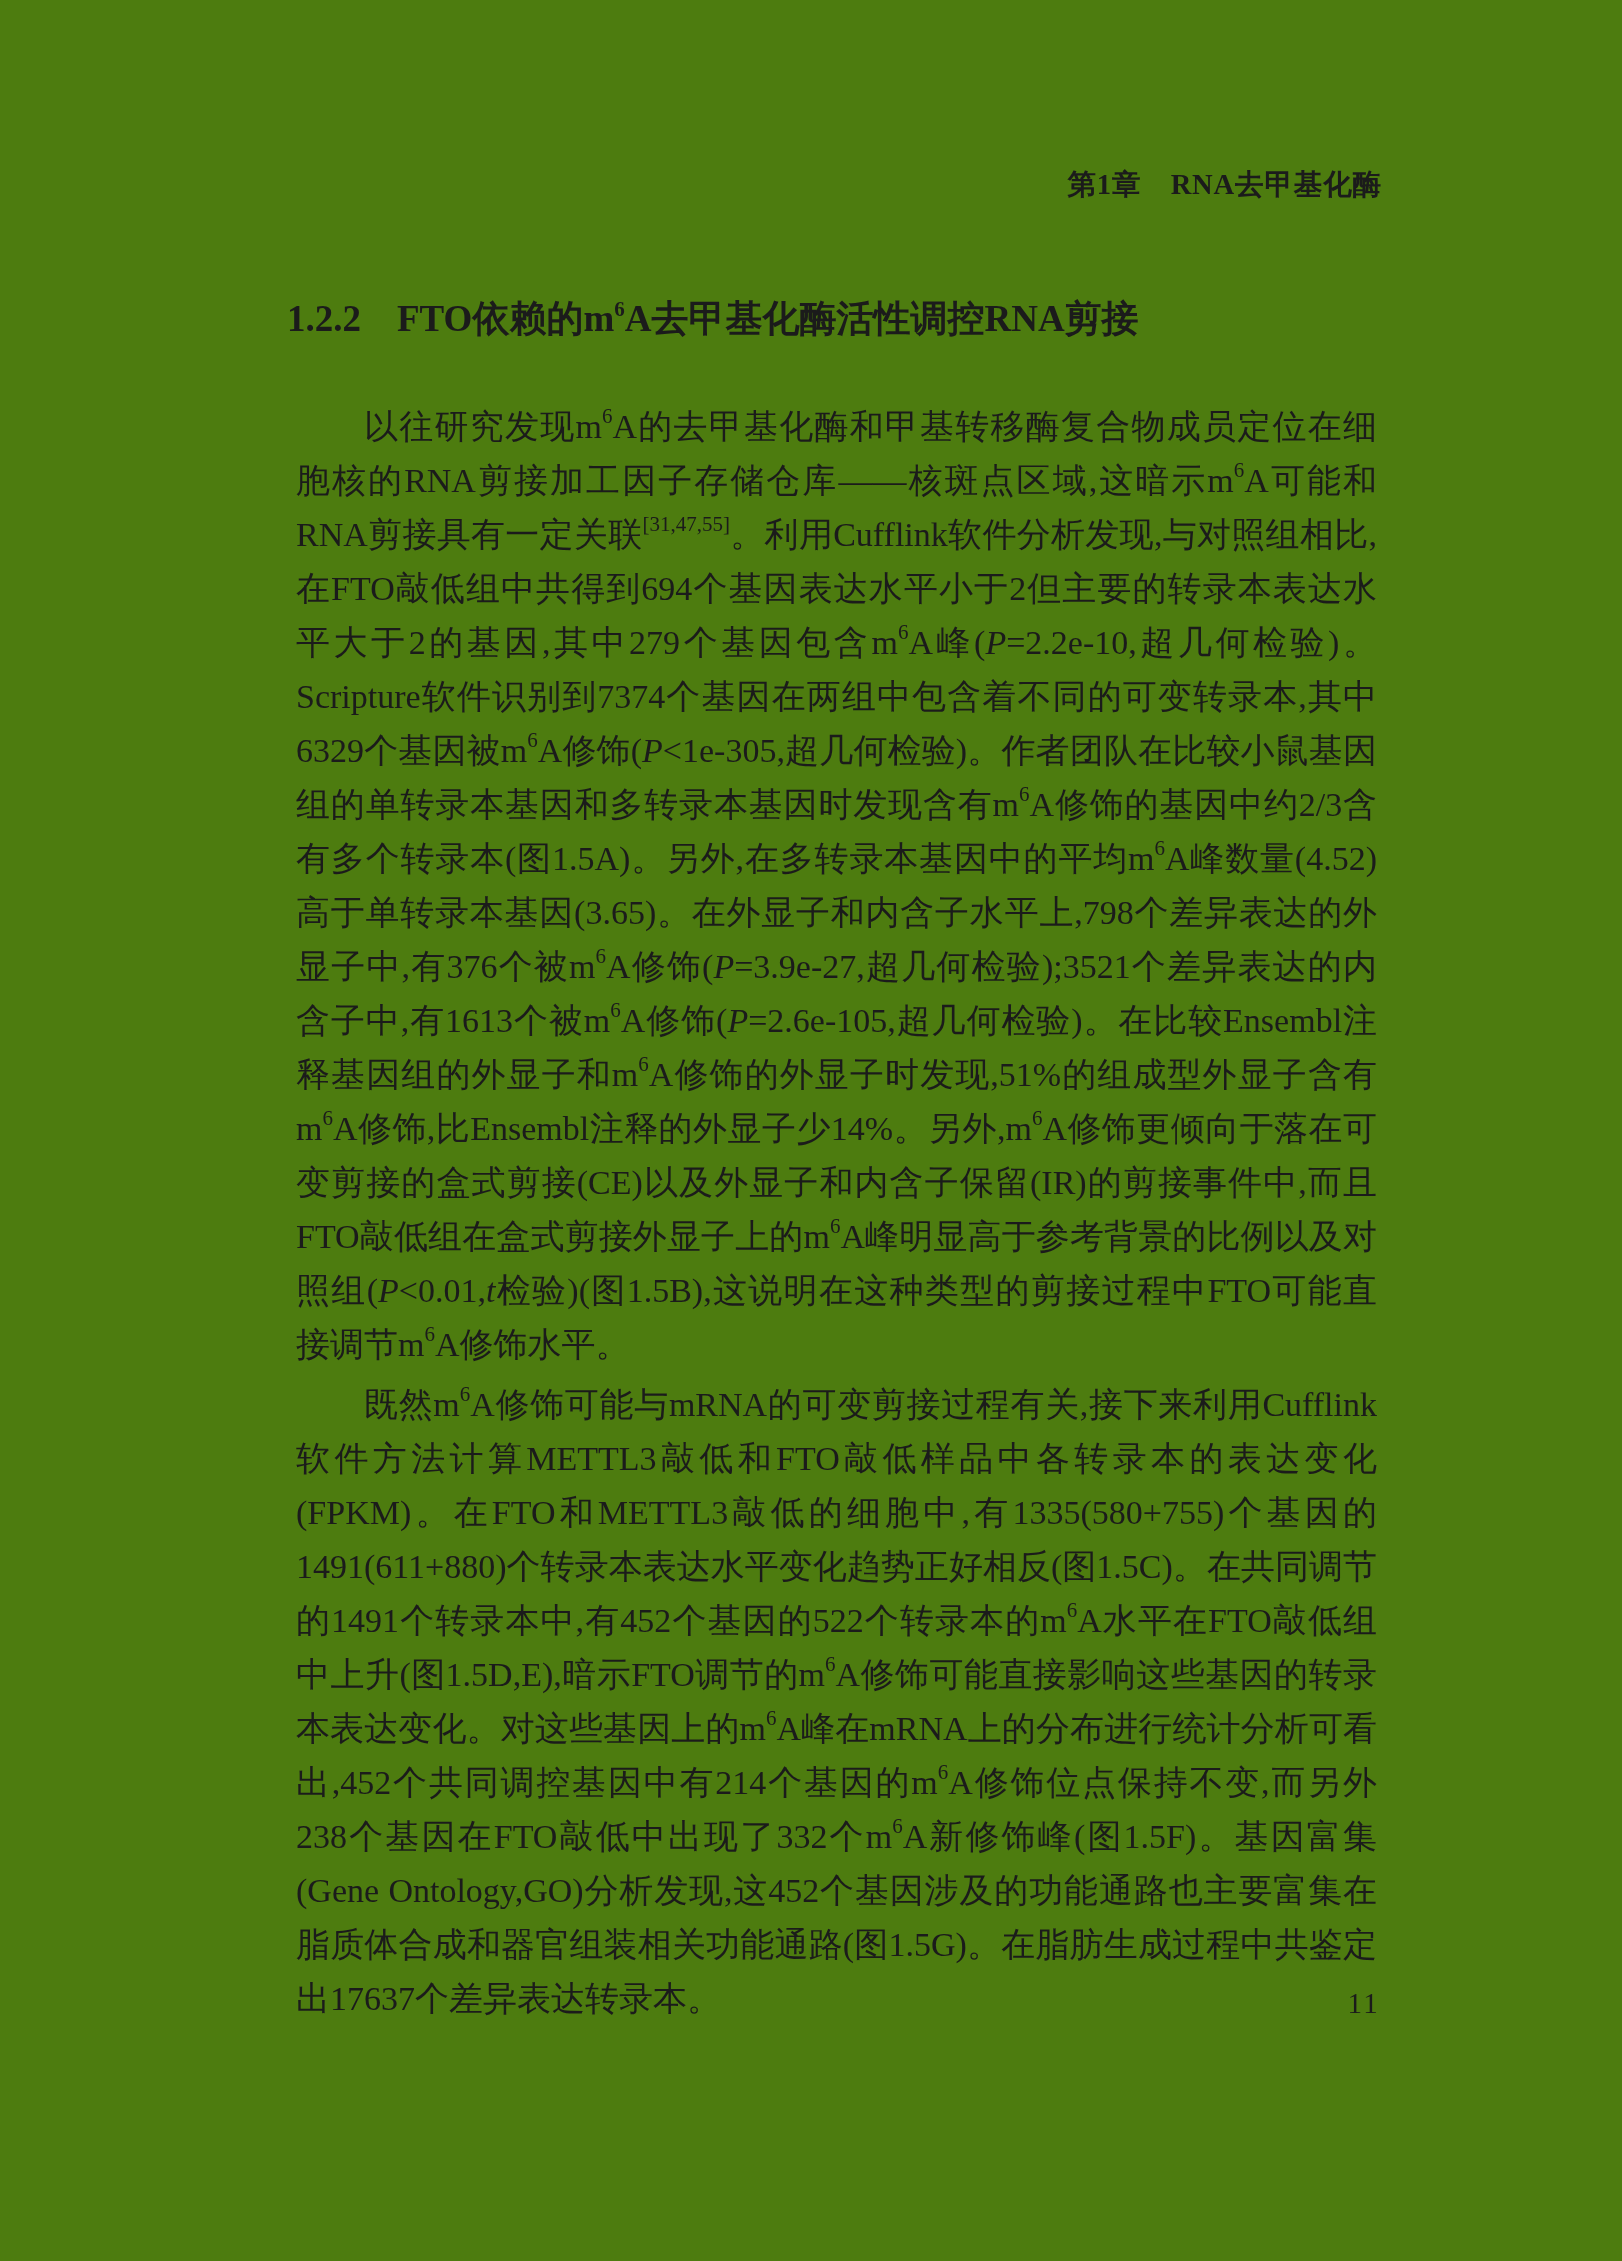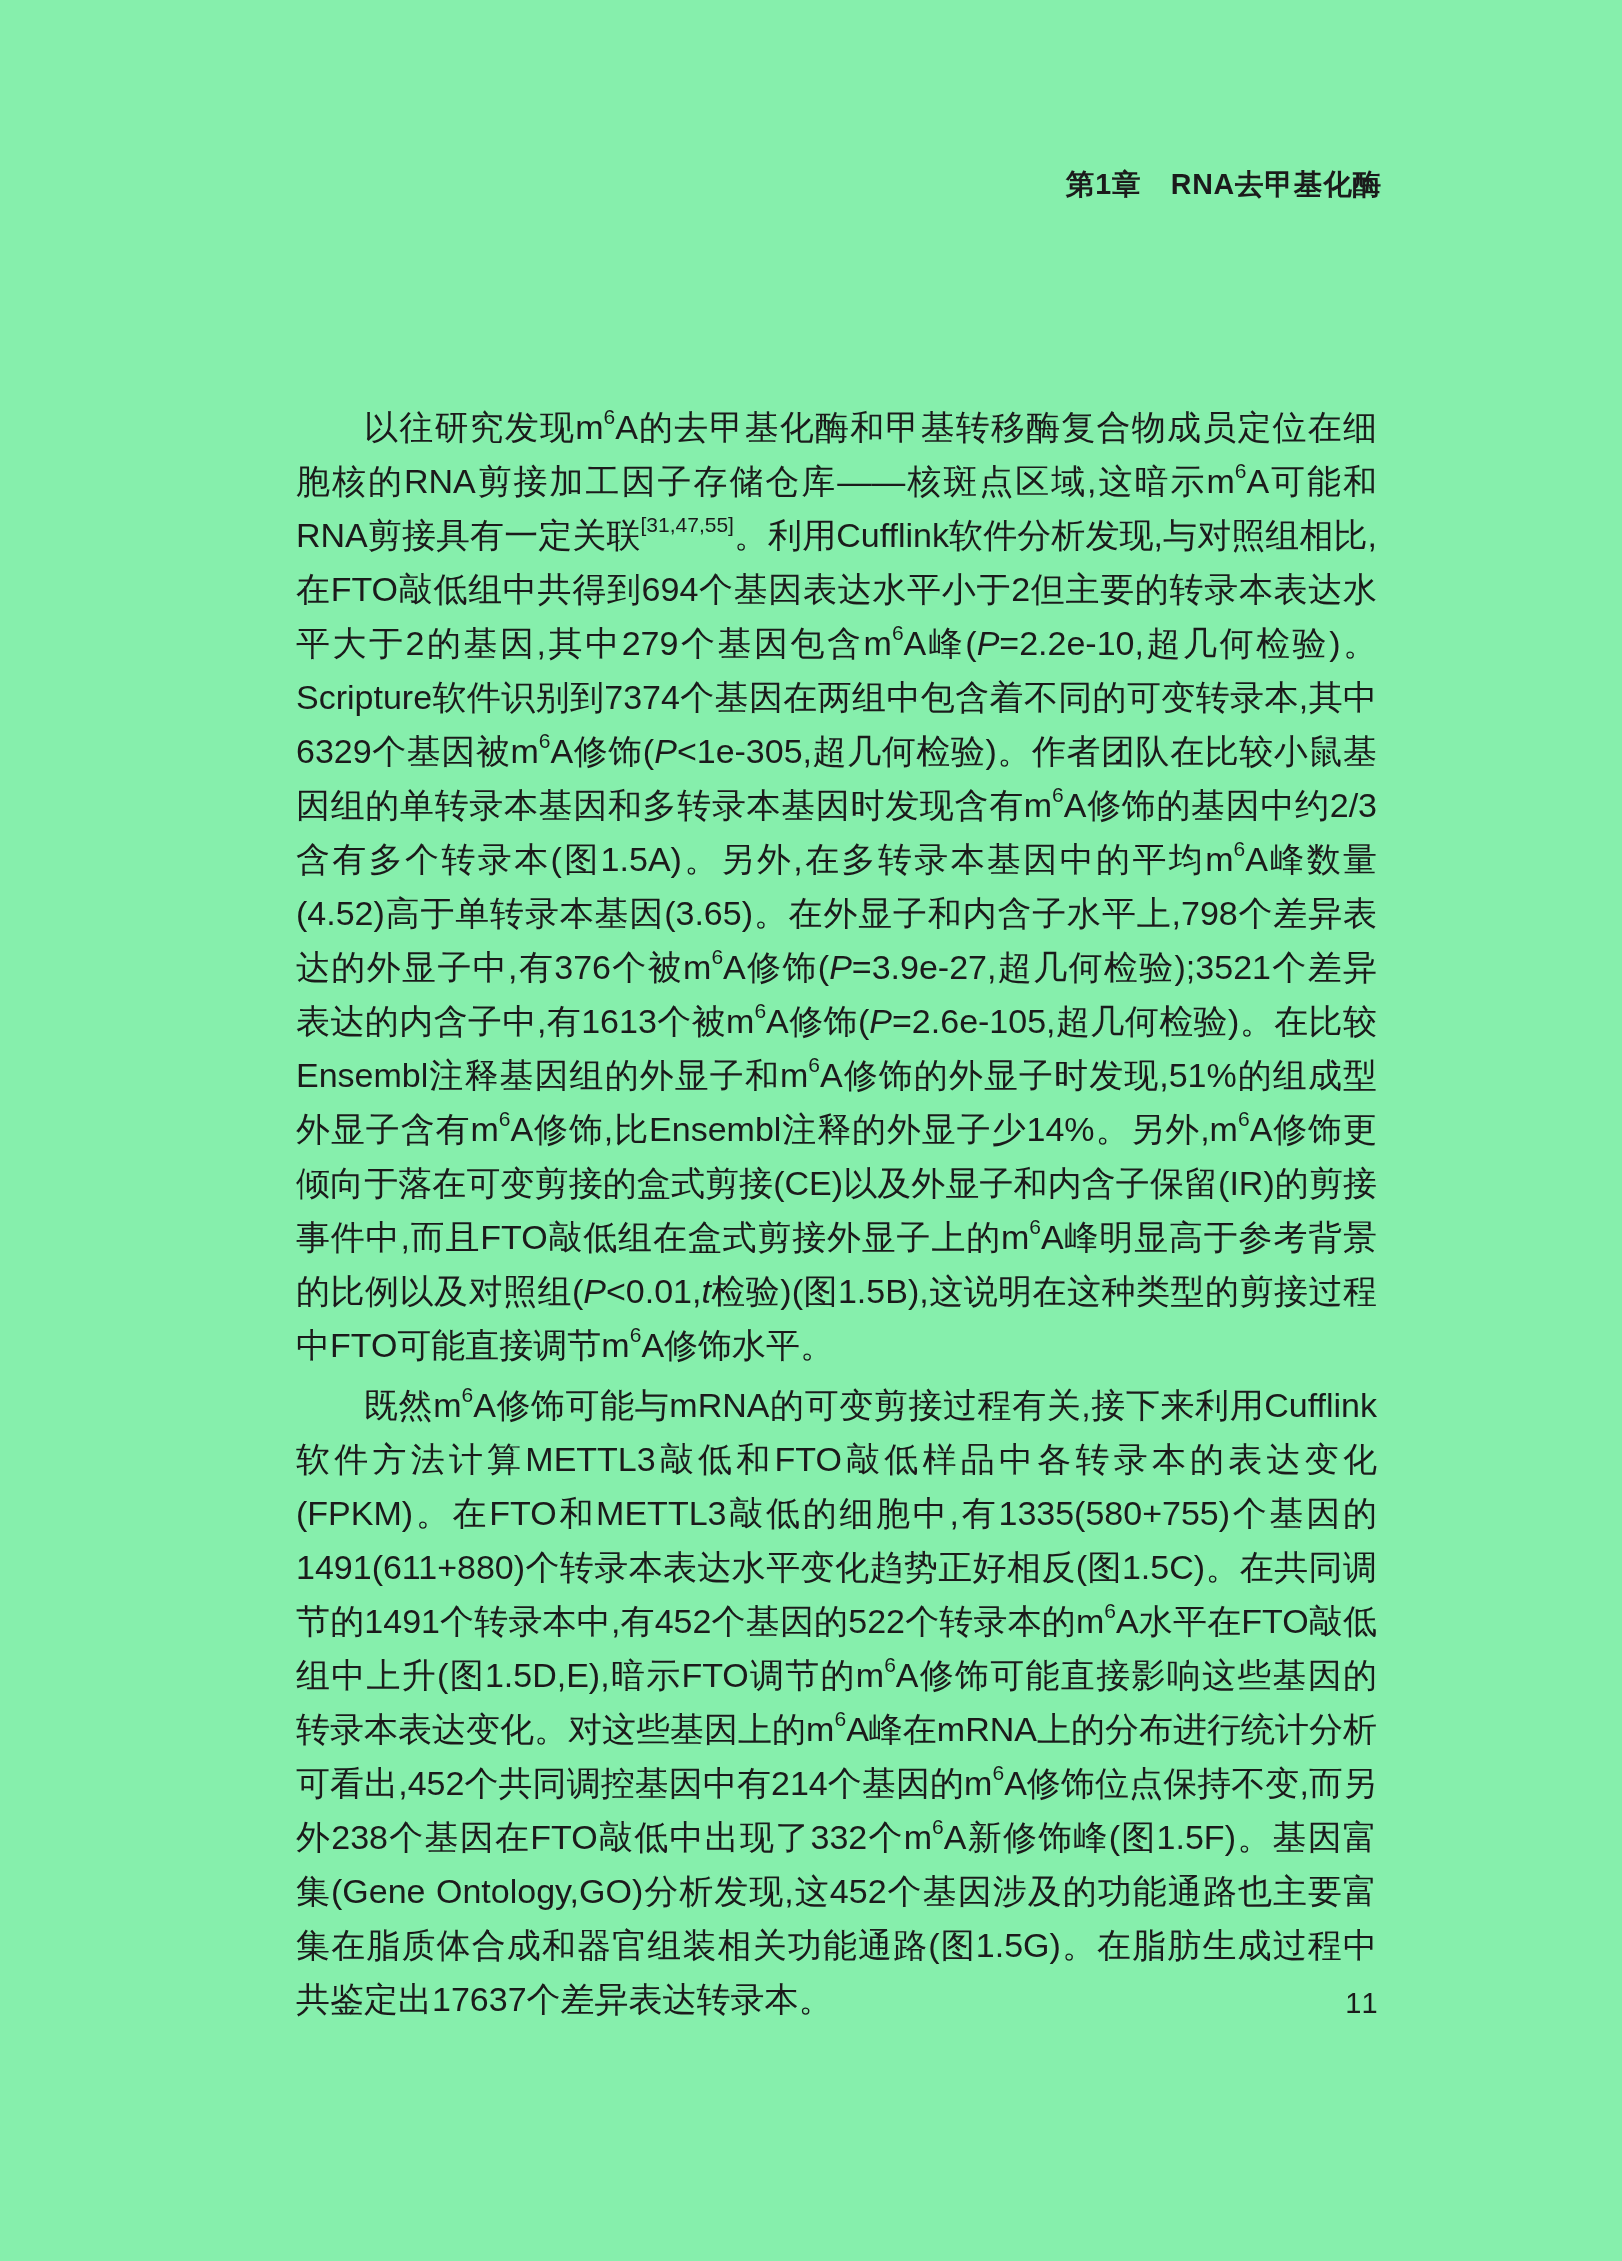--- a/index.html
+++ b/index.html
@@ -4,23 +4,23 @@
 <style>
   html, body {
     margin: 0;
     padding: 0;
     background: #e8e8e8;
   }
   .page {
     position: relative;
     width: 1623px;
     height: 2261px;
-    background: #86efac;
+    background: #4d7c0f;
     color: #1b1b1b;
-    font-family: Liberation Sans, sans-serif;
+    font-family: Liberation Serif, serif;
     overflow: hidden;
   }
   .running-header {
     position: absolute;
     top: 165px;
     right: 241px;
     font-size: 28.6px;
     font-weight: bold;
     letter-spacing: 0.8px;
     white-space: nowrap;
@@ -70,20 +70,23 @@
     letter-spacing: 2.3px;
   }
 </style>
 </head>
 <body>
 
 <div class="page">
 
   <div class="running-header">第1章　RNA去甲基化酶</div>
 
+  <h2 class="section-heading">
+    <span class="sec-num">1.2.2</span><span class="sec-title"><span>FTO依赖的m</span><span class="sup">6</span><span>A去甲基化酶活性调控RNA剪接</span></span>
+  </h2>
 
   <div class="body-text">
       <p class="para"><span>以往研究发现m</span><span class="sup">6</span><span>A的去甲基化酶和甲基转移酶复合物成员定位在细胞核的RNA剪接加工因子存储仓库——核斑点区域,这暗示m</span><span class="sup">6</span><span>A可能和RNA剪接具有一定关联</span><span class="sup">[31,47,55]</span><span>。利用Cufflink软件分析发现,与对照组相比,在FTO敲低组中共得到694个基因表达水平小于2但主要的转录本表达水平大于2的基因,其中279个基因包含m</span><span class="sup">6</span><span>A峰(</span><span class="it">P</span><span>=2.2e-10,超几何检验)。Scripture软件识别到7374个基因在两组中包含着不同的可变转录本,其中6329个基因被m</span><span class="sup">6</span><span>A修饰(</span><span class="it">P</span><span>&lt;1e-305,超几何检验)。作者团队在比较小鼠基因组的单转录本基因和多转录本基因时发现含有m</span><span class="sup">6</span><span>A修饰的基因中约2/3含有多个转录本(图1.5A)。另外,在多转录本基因中的平均m</span><span class="sup">6</span><span>A峰数量(4.52)高于单转录本基因(3.65)。在外显子和内含子水平上,798个差异表达的外显子中,有376个被m</span><span class="sup">6</span><span>A修饰(</span><span class="it">P</span><span>=3.9e-27,超几何检验);3521个差异表达的内含子中,有1613个被m</span><span class="sup">6</span><span>A修饰(</span><span class="it">P</span><span>=2.6e-105,超几何检验)。在比较Ensembl注释基因组的外显子和m</span><span class="sup">6</span><span>A修饰的外显子时发现,51%的组成型外显子含有m</span><span class="sup">6</span><span>A修饰,比Ensembl注释的外显子少14%。另外,m</span><span class="sup">6</span><span>A修饰更倾向于落在可变剪接的盒式剪接(CE)以及外显子和内含子保留(IR)的剪接事件中,而且FTO敲低组在盒式剪接外显子上的m</span><span class="sup">6</span><span>A峰明显高于参考背景的比例以及对照组(</span><span class="it">P</span><span>&lt;0.01,</span><span class="it">t</span><span>检验)(图1.5B),这说明在这种类型的剪接过程中FTO可能直接调节m</span><span class="sup">6</span><span>A修饰水平。</span></p>
       <p class="para"><span>既然m</span><span class="sup">6</span><span>A修饰可能与mRNA的可变剪接过程有关,接下来利用Cufflink软件方法计算METTL3敲低和FTO敲低样品中各转录本的表达变化(FPKM)。在FTO和METTL3敲低的细胞中,有1335(580+755)个基因的1491(611+880)个转录本表达水平变化趋势正好相反(图1.5C)。在共同调节的1491个转录本中,有452个基因的522个转录本的m</span><span class="sup">6</span><span>A水平在FTO敲低组中上升(图1.5D,E),暗示FTO调节的m</span><span class="sup">6</span><span>A修饰可能直接影响这些基因的转录本表达变化。对这些基因上的m</span><span class="sup">6</span><span>A峰在mRNA上的分布进行统计分析可看出,452个共同调控基因中有214个基因的m</span><span class="sup">6</span><span>A修饰位点保持不变,而另外238个基因在FTO敲低中出现了332个m</span><span class="sup">6</span><span>A新修饰峰(图1.5F)。基因富集(Gene Ontology,GO)分析发现,这452个基因涉及的功能通路也主要富集在脂质体合成和器官组装相关功能通路(图1.5G)。在脂肪生成过程中共鉴定出17637个差异表达转录本。</span></p>
     </div>
 
   <div class="page-number">11</div>
 
 </div>
 

